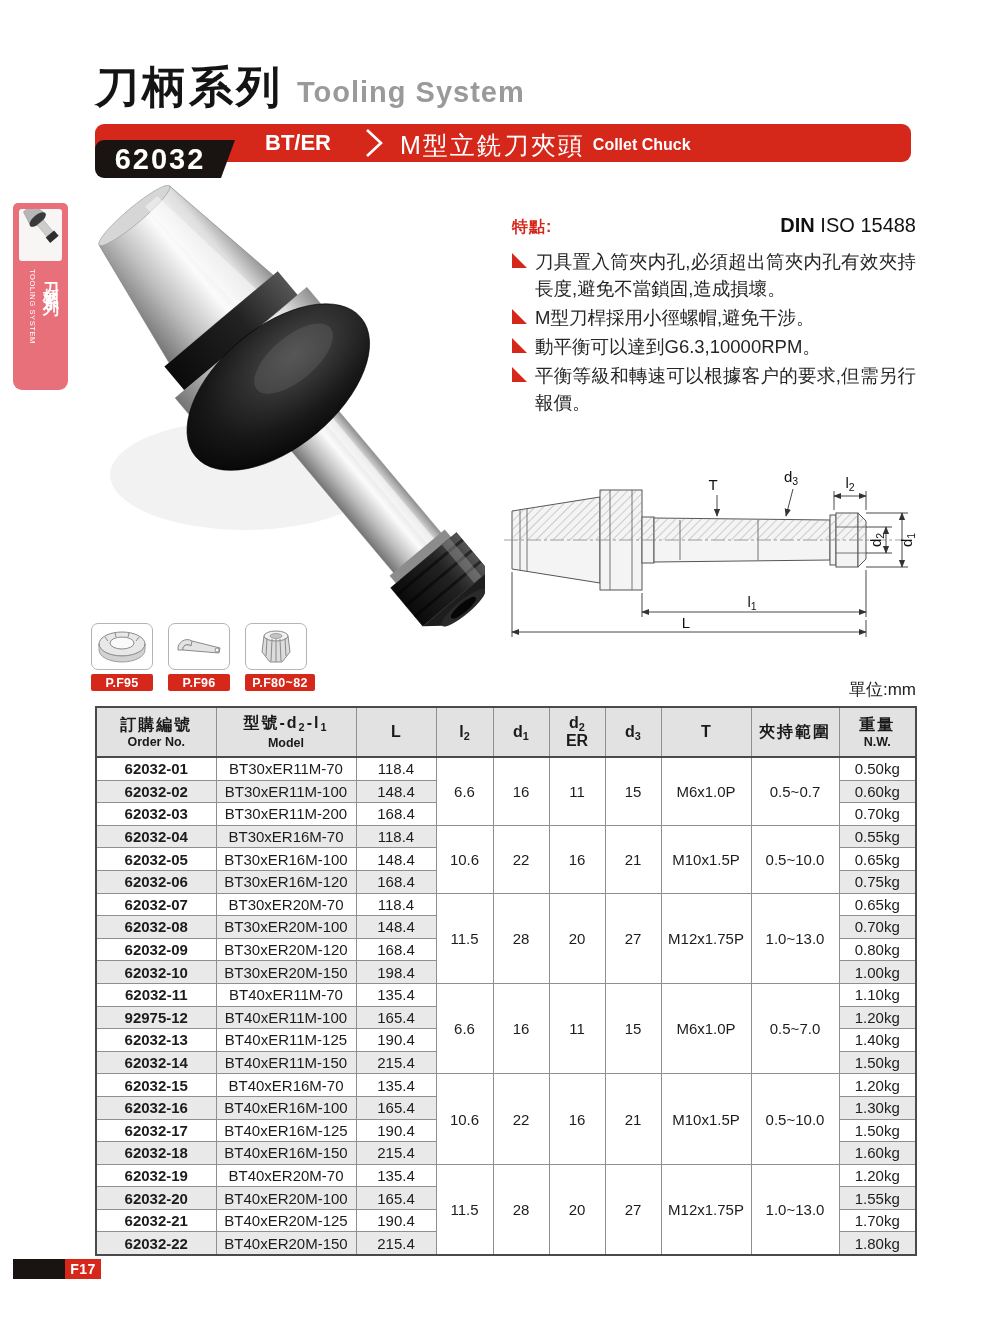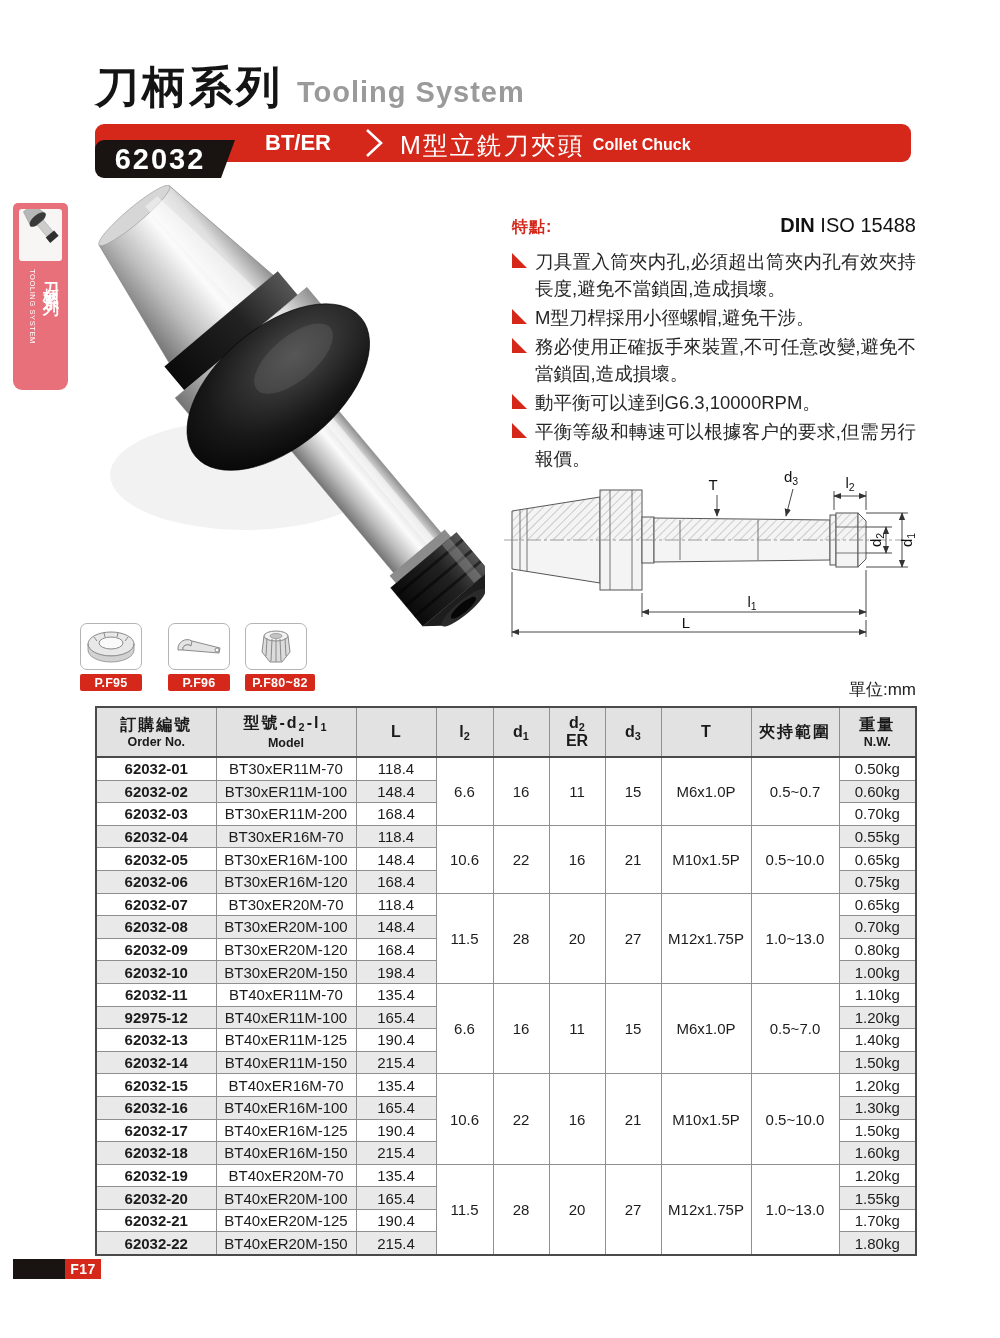--- a/index.html
+++ b/index.html
@@ -56,21 +56,21 @@
   
   .diagram{position:absolute;left:500px;top:465px;width:416px;height:180px;}
 
   
   .thumb{position:absolute;top:623px;}
   .thumb-box{width:62px;height:47px;background:#fff;border:1.6px solid #b4b4b4;border-radius:7px;
     display:flex;align-items:center;justify-content:center;box-sizing:border-box;}
   .thumb-ref{margin-top:4px;height:17px;background:#d5281b;border-radius:2px;color:#fff;
     font-size:12.5px;font-weight:bold;display:flex;align-items:center;justify-content:center;
     letter-spacing:0.3px;}
-  #thumb1{left:80px;} #thumb2{left:168px;} #thumb3{left:245px;}
+  #thumb1{left:91px;} #thumb2{left:168px;} #thumb3{left:245px;}
   #thumb1 .thumb-ref{width:62px;} #thumb2 .thumb-ref{width:62px;} #thumb3 .thumb-ref{width:70px;}
 
   .unit-label{position:absolute;right:84px;top:678px;font-size:17px;color:#222;}
 
   
   .spec-table{position:absolute;left:95px;top:706px;border-collapse:collapse;table-layout:fixed;
     width:820px;padding-left:36px;}
   .spec-table th,.spec-table td{border:1px solid #8f8f8f;text-align:center;padding:0;
     overflow:hidden;white-space:nowrap;}
   .spec-table{border:2px solid #4a4a4a;}
@@ -178,24 +178,20 @@
     <span class="feat-std"><b>DIN</b><span> ISO 15488</span></span>
   </div>
   <div class="feat-list">
     <div class="feat-item">
       <span class="feat-marker"></span>
       <span class="feat-text">刀具置入筒夾内孔,必須超出筒夾内孔有效夾持長度,避免不當鎖固,造成損壞。</span>
     </div>
     <div class="feat-item">
       <span class="feat-marker"></span>
       <span class="feat-text">M型刀桿採用小徑螺帽,避免干涉。</span>
-    </div>
-    <div class="feat-item">
-      <span class="feat-marker"></span>
-      <span class="feat-text">務必使用正確扳手來裝置,不可任意改變,避免不當鎖固,造成損壞。</span>
     </div>
     <div class="feat-item">
       <span class="feat-marker"></span>
       <span class="feat-text">動平衡可以達到G6.3,10000RPM。</span>
     </div>
     <div class="feat-item">
       <span class="feat-marker"></span>
       <span class="feat-text">平衡等級和轉速可以根據客户的要求,但需另行報價。</span>
     </div>
   </div>

